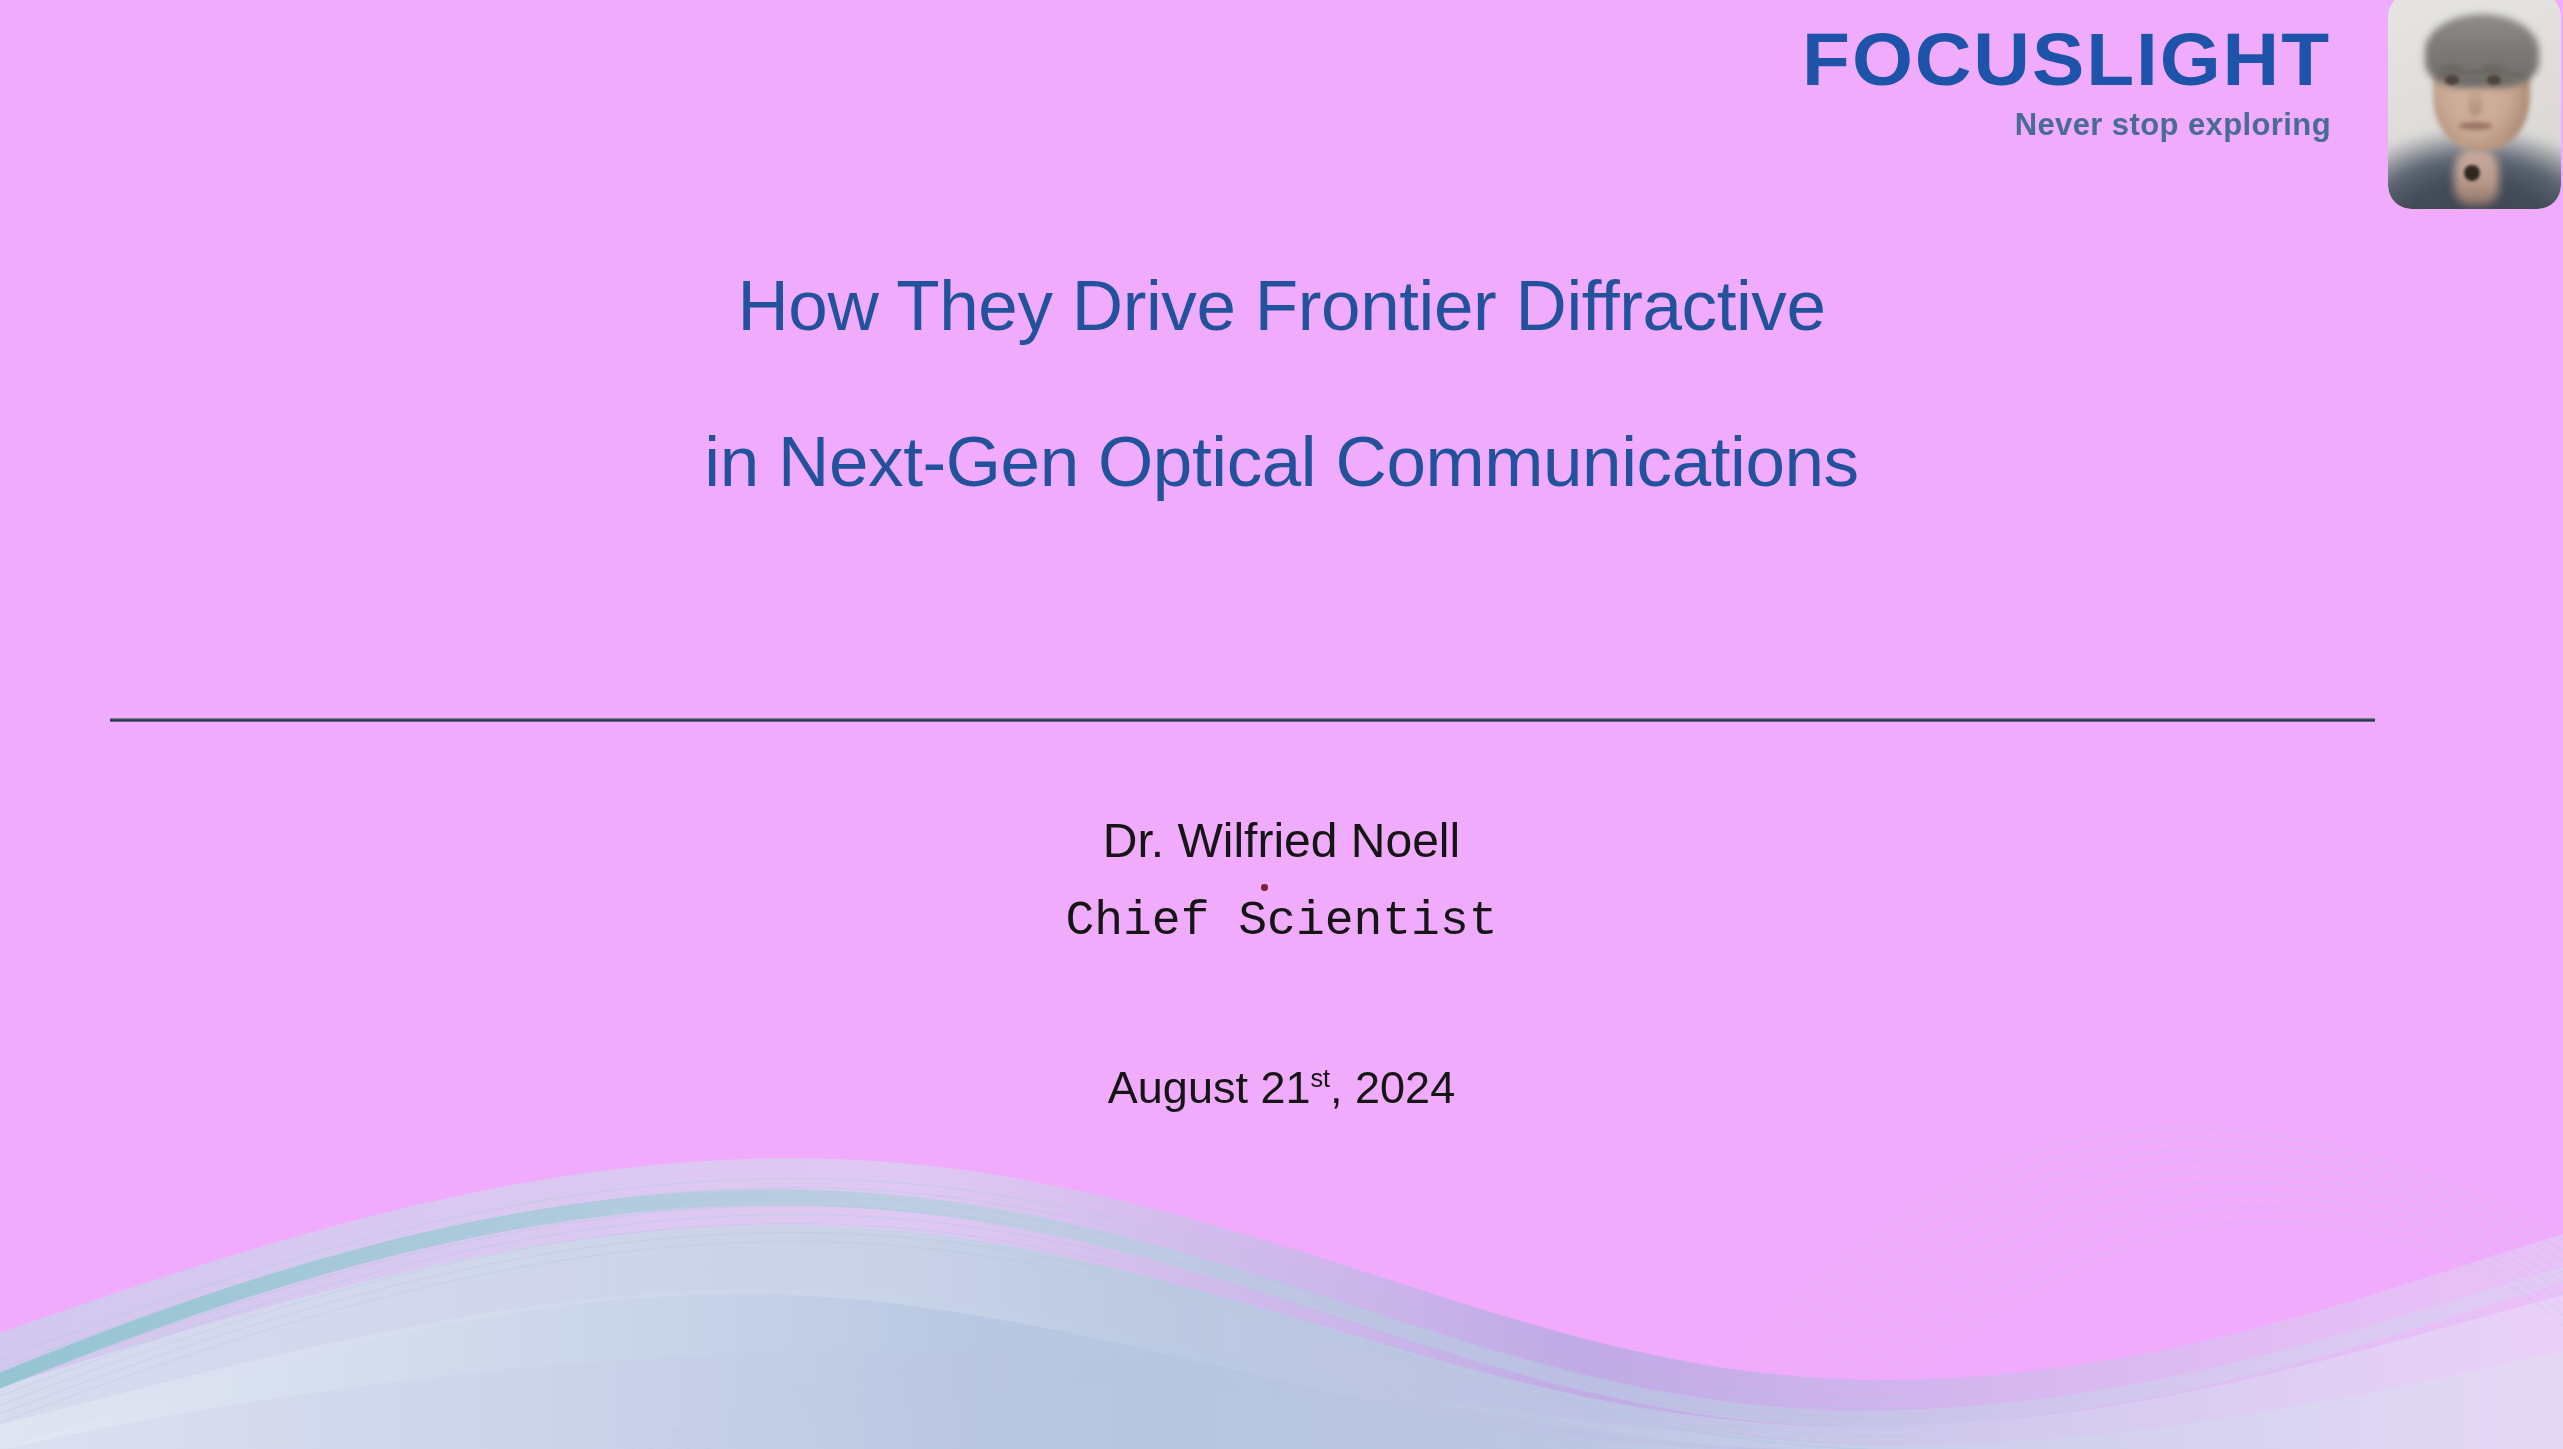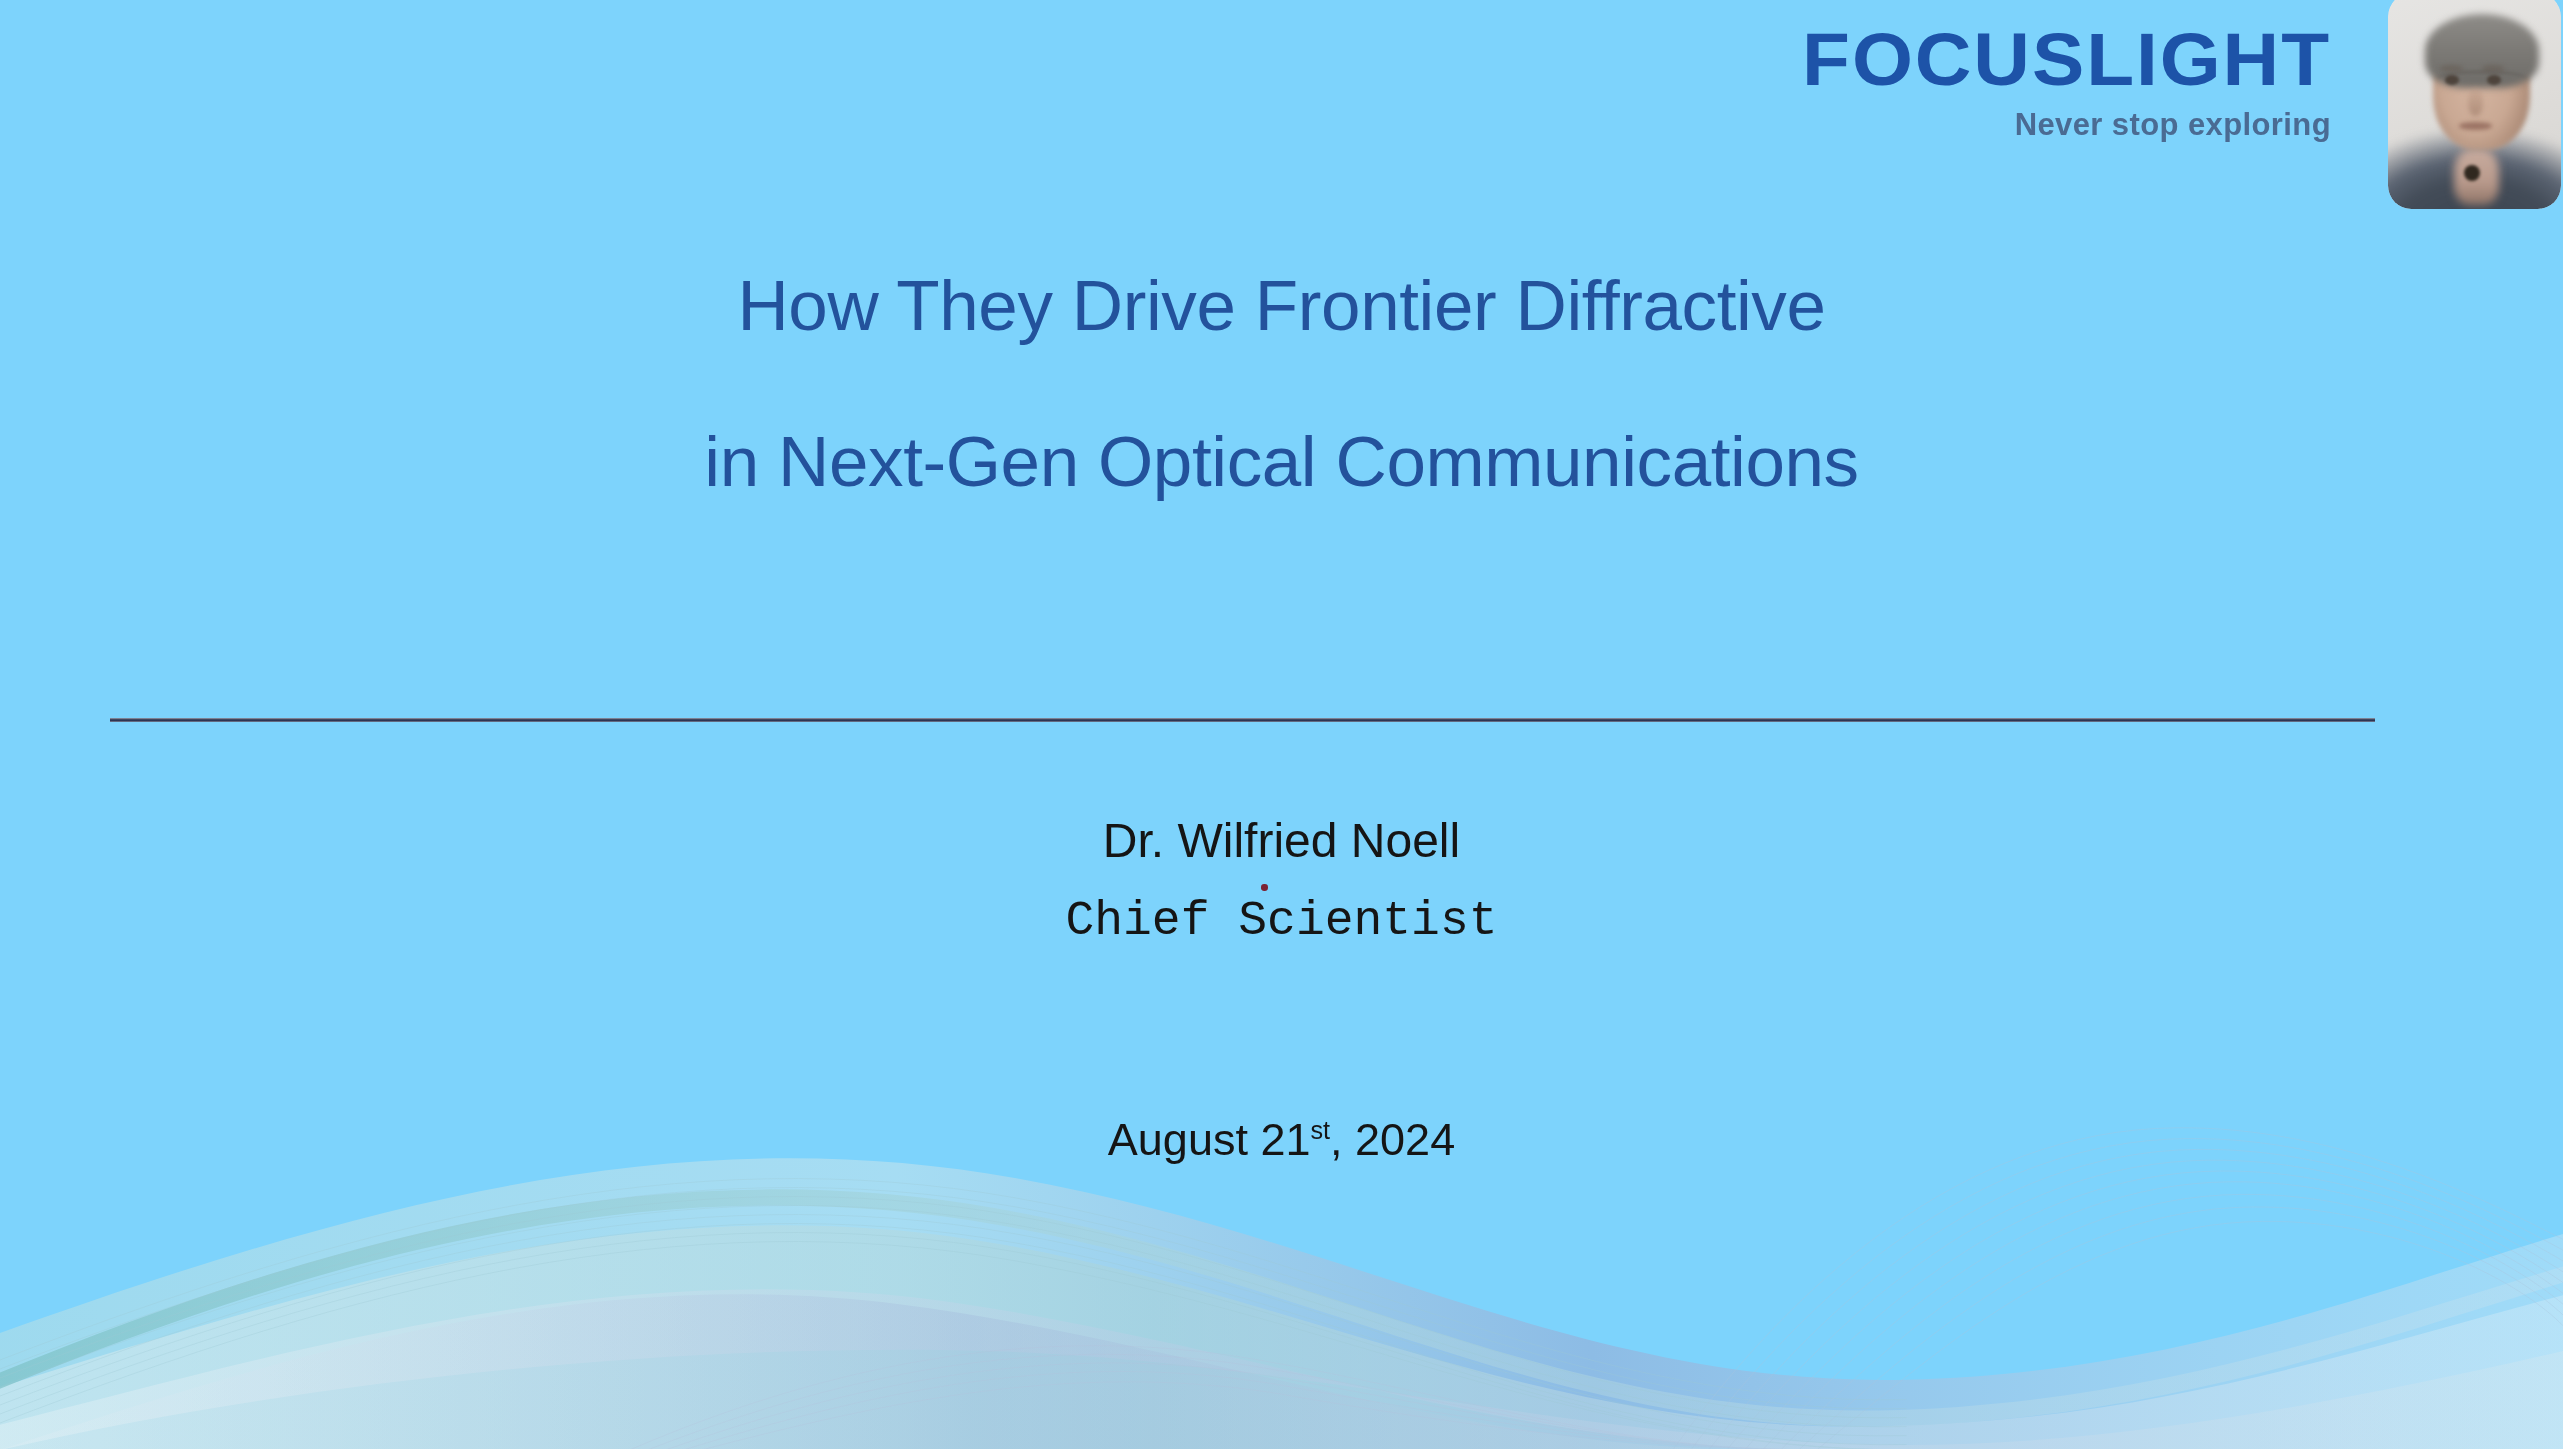--- a/index.html
+++ b/index.html
@@ -7,21 +7,21 @@
     margin: 0;
     padding: 0;
     background: #000;
   }
   * { box-sizing: border-box; }
 
   .slide {
     position: relative;
     width: 2563px;
     height: 1450px;
-    background: #7dd3fc;
+    background: #f0abfc;
     overflow: hidden;
     font-family: "Liberation Sans", sans-serif;
   }
 
   
   .brand-block {
     position: absolute;
     top: 23.4px;
     right: 232px;
     text-align: right;
@@ -221,21 +221,21 @@
     left: 50%;
     margin-left: -20px;
     top: -12.6px;
     width: 6.3px;
     height: 6.3px;
     border-radius: 50%;
     background: #7b2234;
   }
   .date-line {
     position: absolute;
-    top: 1117px;
+    top: 1065px;
     left: 0;
     width: 100%;
     text-align: center;
     font-size: 45px;
     color: #151515;
     line-height: 1;
   }
   .date-line sup {
     font-size: 0.56em;
     vertical-align: super;

